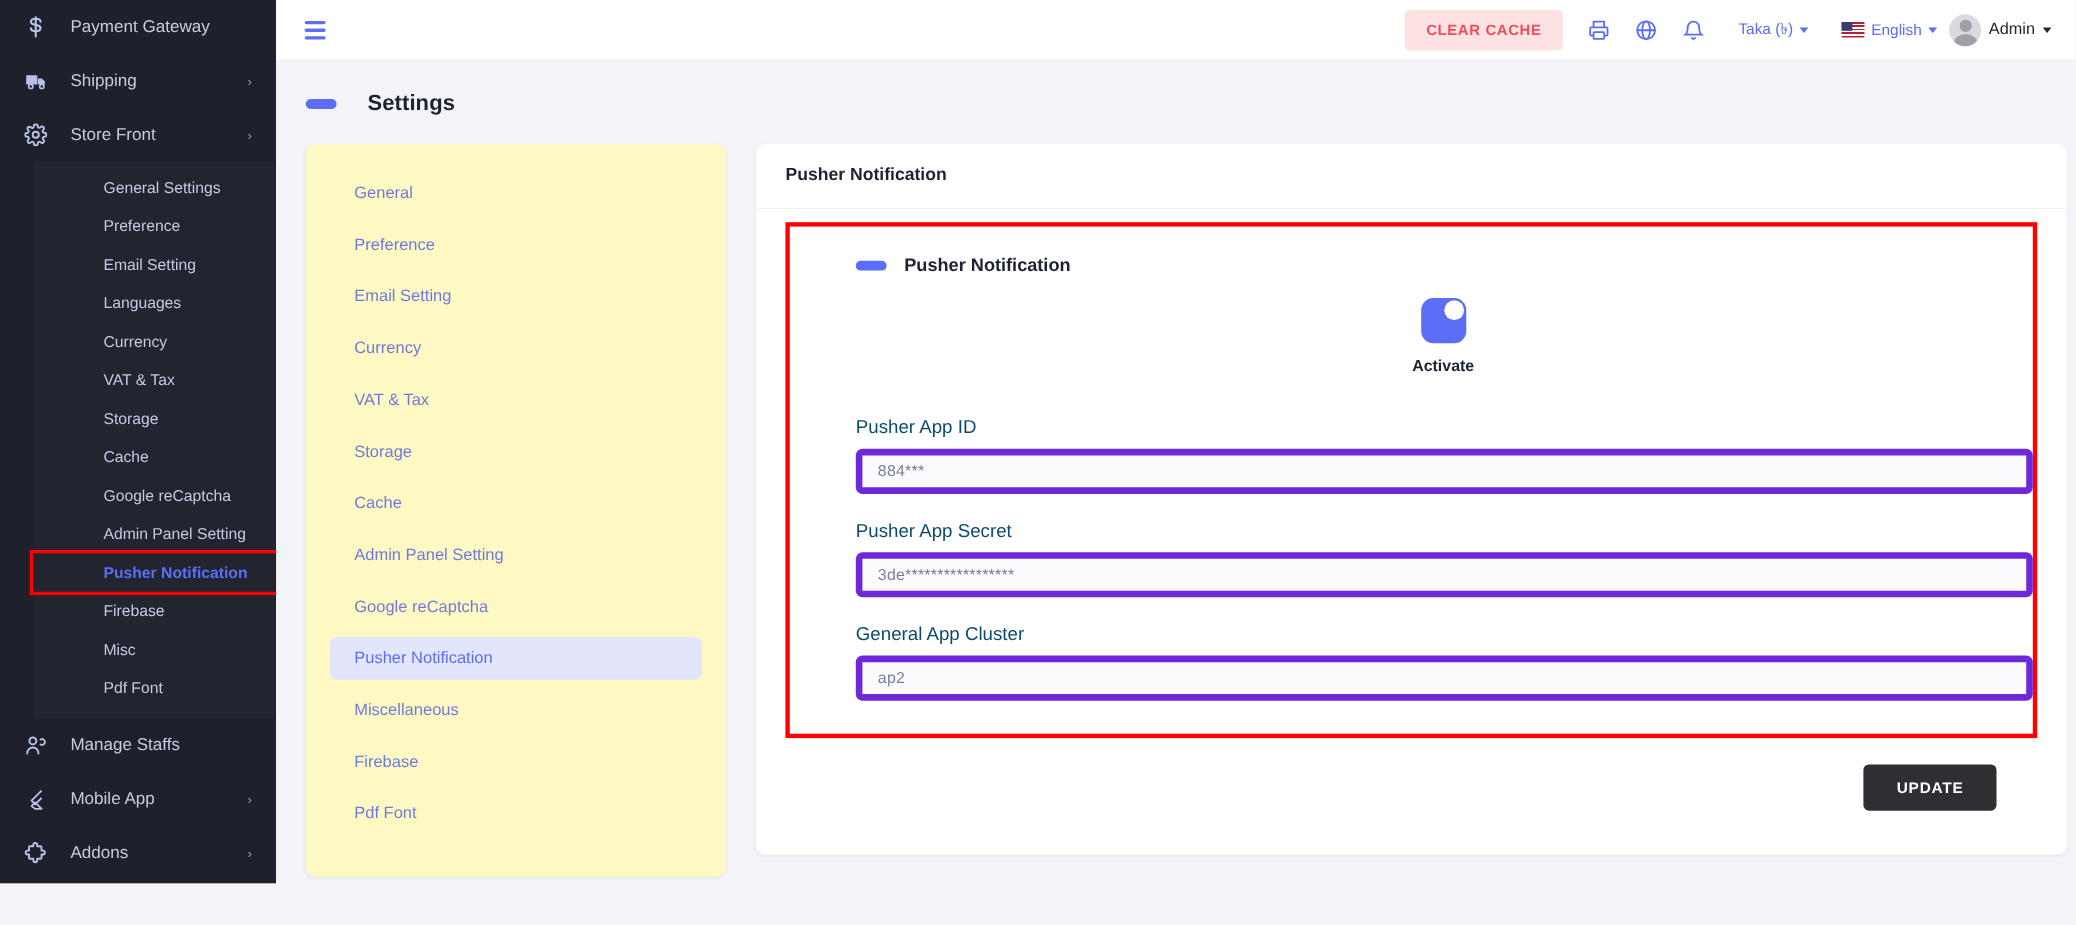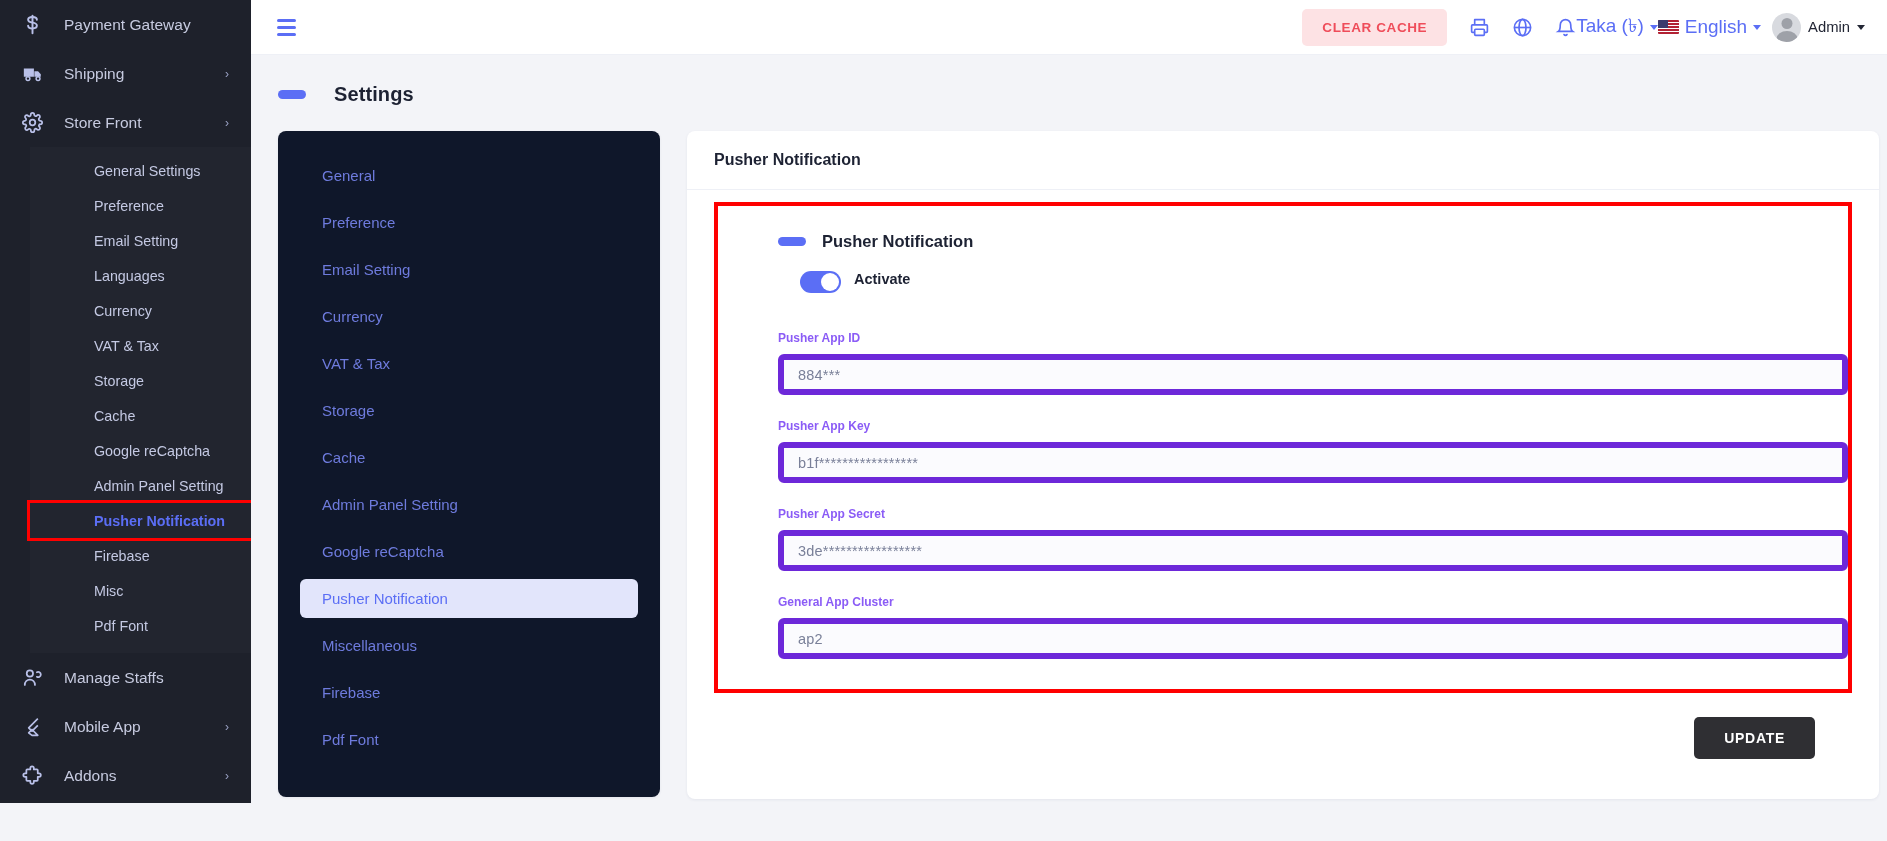--- a/index.html
+++ b/index.html
@@ -66,21 +66,21 @@
   .topbar-spacer { flex: 1; }
   .clear-cache-btn {
     background: #fde2e4; color: #ef4d5a;
     border: none; border-radius: 5px;
     font-size: 13.5px; font-weight: 700; letter-spacing: .6px;
     padding: 11px 20px; cursor: pointer;
     font-family: "Liberation Sans", sans-serif;
   }
   .tb-icon { color: #5b6ef5; margin-left: 22px; cursor: pointer; display: flex; align-items: center; }
   .tb-drop {
-    color: #5b6ef5; font-size: 19px;
+    margin-left: 30px; color: #5b6ef5; font-size: 14px;
     display: flex; align-items: center; gap: 6px; cursor: pointer; white-space: nowrap;
   }
   .caret-dn { width: 0; height: 0; border-left: 4.5px solid transparent; border-right: 4.5px solid transparent; border-top: 5px solid currentColor; }
   .flag {
     width: 21px; height: 14px; border-radius: 1px; overflow: hidden;
     background: linear-gradient(#b22234 0 11%, #ffffff 11% 22%, #b22234 22% 33%, #ffffff 33% 44%, #b22234 44% 55%, #ffffff 55% 66%, #b22234 66% 77%, #ffffff 77% 88%, #b22234 88% 100%);
     position: relative; flex: 0 0 21px;
   }
   .flag::before { content:""; position:absolute; left:0; top:0; width:10px; height:7.5px; background:#3c3b6e; }
   .avatar {
@@ -99,21 +99,21 @@
     padding: 28px 27px 0 27px;
     overflow: hidden;
   }
   .page-title-row { display: flex; align-items: center; gap: 28px; margin-bottom: 25px; }
   .title-dash { width: 28px; height: 9px; border-radius: 5px; background: #5b6ef5; }
   .page-title { font-size: 20px; font-weight: 700; color: #1d2233; letter-spacing: .1px; }
 
   .cards-row { display: flex; gap: 27px; align-items: flex-start; }
   .tabs-card {
     width: 382px; flex: 0 0 382px;
-    background: #0f172a; border-radius: 8px;
+    background: #fef9c3; border-radius: 8px;
     box-shadow: 0 1px 3px rgba(30,40,80,.07);
     padding: 25px 22px 30px 22px;
   }
   .tab-item {
     padding: 11px 22px;
     font-size: 15px; color: #6e7bdd;
     border-radius: 6px; cursor: pointer;
     margin-bottom: 8px; white-space: nowrap;
   }
   .tab-item.active { background: #e2e5fb; color: #5b6ef5; }
@@ -136,33 +136,33 @@
     border: 4px solid #ff0000;
     margin: 12px 0 0 0;
     padding: 26px 0 30px 0;
     position: relative;
     width: 100%;
   }
   .section-head { display: flex; align-items: center; gap: 16px; padding-left: 60px; margin-bottom: 20px; }
   .section-dash { width: 28px; height: 9px; border-radius: 5px; background: #5b6ef5; flex: 0 0 28px; }
   .section-title { font-size: 16.5px; font-weight: 700; color: #1d2233; }
 
-  .activate-row { display: flex; gap: 13px; padding-left: 82px; margin-bottom: 38px; }
+  .activate-row { display: flex; align-items: center; gap: 13px; padding-left: 58px; margin-bottom: 38px; flex-direction: column; }
   .toggle {
     width: 41px; height: 22px; border-radius: 11px; background: #5b6ef5;
     position: relative; cursor: pointer; flex: 0 0 41px;
   }
   .toggle::after {
     content:""; position:absolute; right:2px; top:2px;
     width:18px; height:18px; border-radius:50%; background:#ffffff;
   }
   .activate-label { font-size: 14.5px; font-weight: 700; color: #1d2233; }
 
   .field { padding-left: 60px; padding-right: 0; margin-bottom: 24px; }
-  .field-label { font-size: 12px; font-weight: 700; color: #8b5cf6; margin-bottom: 9px; }
+  .field-label { font-size: 17px; font-weight: 400; color: #0c4a6e; margin-bottom: 9px; }
   .field-input {
     width: 1070px; height: 41px;
     background: #fbfbfe;
     border: 6px solid #6d28d9;
     border-radius: 6px;
     padding: 0 14px;
     font-size: 14.5px; color: #7a8099;
     font-family: "Liberation Sans", sans-serif;
     display: flex; align-items: center;
     letter-spacing: .2px;
@@ -384,24 +384,20 @@
             <div class="activate-row">
               <span class="toggle"></span>
               <span class="activate-label">Activate</span>
             </div>
 
             <div class="field">
               <div class="field-label">Pusher App ID</div>
               <div class="field-input">884***</div>
             </div>
 
-            <div class="field">
-              <div class="field-label">Pusher App Key</div>
-              <div class="field-input">b1f*****************</div>
-            </div>
 
             <div class="field">
               <div class="field-label">Pusher App Secret</div>
               <div class="field-input">3de*****************</div>
             </div>
 
             <div class="field" style="margin-bottom:0;">
               <div class="field-label">General App Cluster</div>
               <div class="field-input">ap2</div>
             </div>

